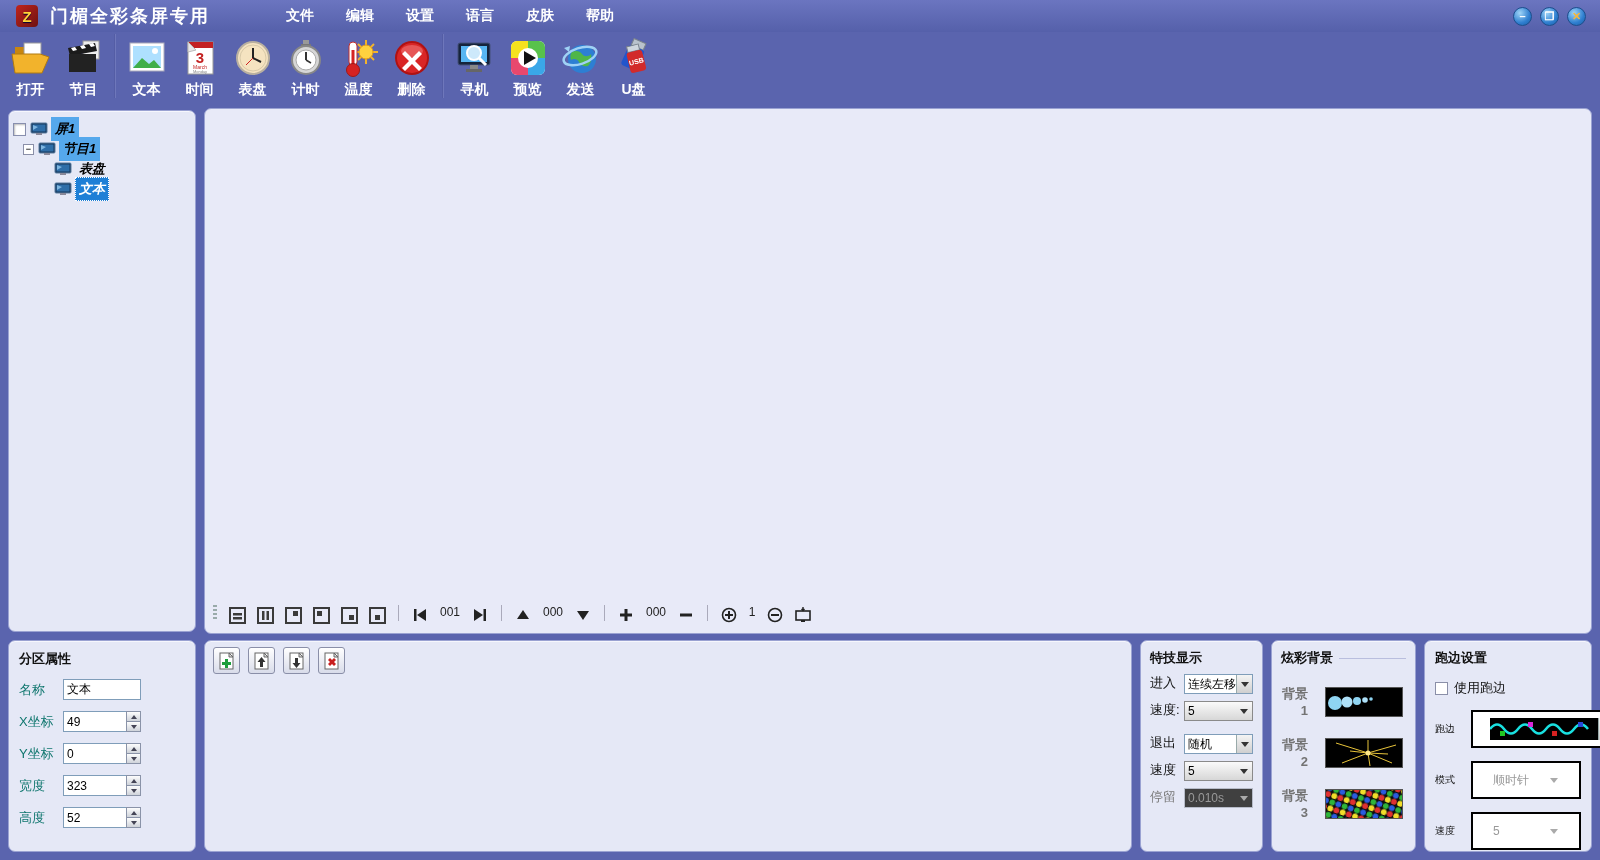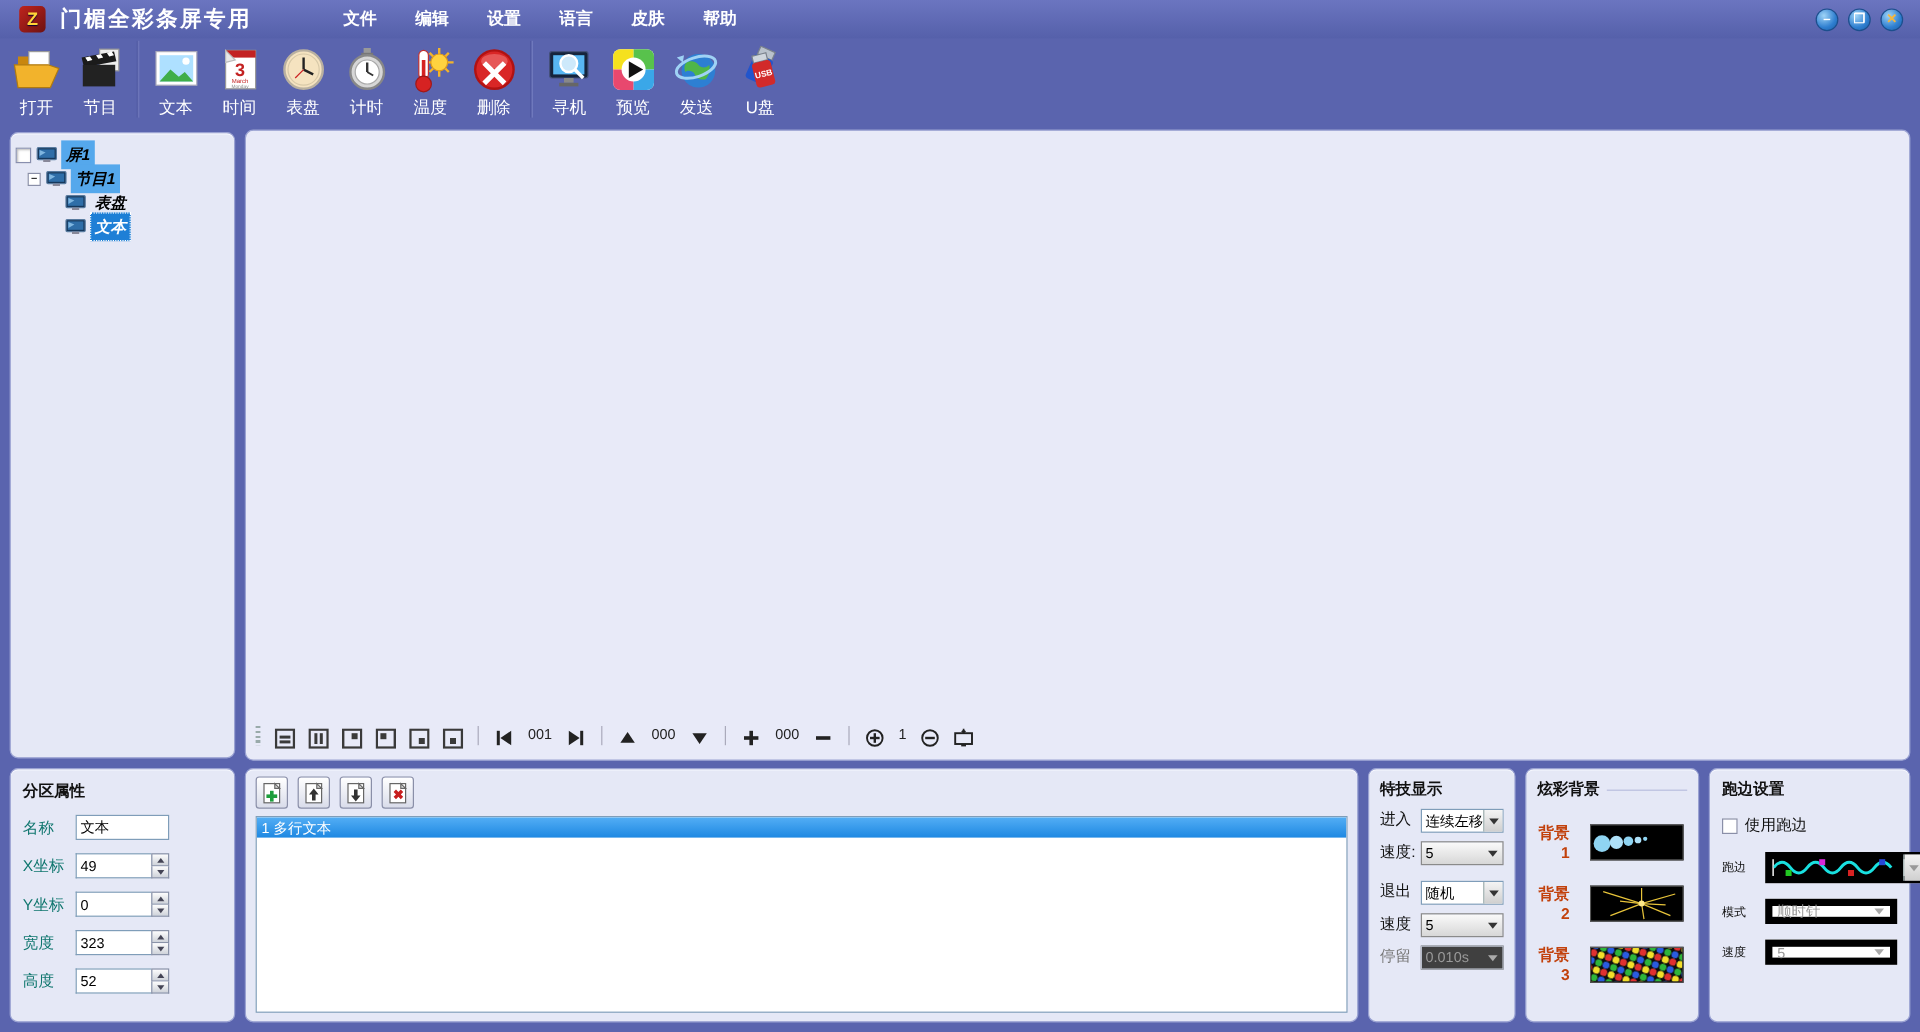--- a/index.html
+++ b/index.html
@@ -25,21 +25,21 @@
     border:1px solid #1c4f8d; color:#fff; font-size:11px; line-height:17px;
     text-align:center; font-weight:bold; }
   .win-btn.close { color:#f6b73c; }
 
   
   .toolbar { position:absolute; left:0; top:32px; width:1600px; height:74px;
     display:flex; align-items:flex-start; padding-left:4px; }
   .tb-item { width:53px; display:flex; flex-direction:column; align-items:center;
     padding-top:4px; cursor:default; }
   .tb-ico { height:44px; display:flex; align-items:center; justify-content:center; }
-  .tb-label { color:#fff; font-size:14px; font-weight:normal; margin-top:1px; }
+  .tb-label { color:#fff; font-size:14px; font-weight:bold; margin-top:1px; }
   .tb-sep { width:2px; height:64px; margin:2px 4px 0 4px;
     background:linear-gradient(90deg,#47509a,#7b84c6); }
 
   
   .panel { position:absolute; background:#e5e8f6; border-radius:7px;
     border:1px solid #9aa2d2; box-shadow:inset 0 1px 0 #f6f7fd; }
   .panel-title { font-size:13px; font-weight:bold; color:#111; }
 
   
   .tree-panel { left:8px; top:110px; width:188px; height:522px; padding:8px 4px; }
@@ -123,34 +123,34 @@
   .disabled .combo-val { color:#999; }
   .arrow-glyph { width:0; height:0; border-left:4px solid transparent;
     border-right:4px solid transparent; border-top:5px solid #333; }
   .disabled .arrow-glyph { border-top-color:#aaa; }
 
   
   .bg-panel { left:1271px; top:640px; width:145px; height:212px; padding:8px 9px; }
   .bg-title-row { display:flex; align-items:center; }
   .bg-title-row .rule { flex:1; height:1px; background:#b9bede; margin-left:6px; }
   .bg-row { display:flex; align-items:center; margin-top:18px; }
-  .bg-label { width:44px; font-size:13px; font-weight:bold; color:#c2410c;
+  .bg-label { width:44px; font-size:13px; font-weight:bold; color:#737373;
     text-align:right; padding-right:17px; }
   .bg-thumb { width:78px; height:30px; border:1px solid #555; background:#000; }
 
   
   .edge-panel { left:1424px; top:640px; width:168px; height:212px; padding:8px 10px; }
   .edge-check-row { display:flex; align-items:center; margin-top:12px; }
   .edge-checkbox { width:13px; height:13px; background:#fff; border:1px solid #8a8fa8;
     margin-right:6px; }
   .edge-check-label { font-size:13px; color:#111; }
   .edge-row { display:flex; align-items:center; margin-top:13px; }
   .edge-label { width:36px; font-size:10px; color:#111; flex:none; }
-  .edge-combo { flex:1; height:26px; border:6px solid #000000; background:#fff;
-    display:flex; align-items:center; padding:1px; }
+  .edge-combo { flex:1; height:26px; border:2px solid #000000; background:#fff;
+    display:flex; align-items:center; padding:17px; }
   .edge-combo.small { height:21px; }
   .mini { font-size:12px; }
 </style>
 </head>
 <body>
 
 <div class="titlebar">
   <div class="logo">Z</div>
   <div class="app-title">门楣全彩条屏专用</div>
   <div class="menubar">
@@ -575,23 +575,20 @@
           <path d="M9.5 17l-4-5H8V7h3v5h2.5z" fill="#333"></path>
         </svg>
       </div>
     <div class="doc-btn">
       <svg width="20" height="20">
           <rect x="3" y="2" width="13" height="16" fill="#fff" stroke="#666"></rect>
           <path d="M12 2l4 4h-4z" fill="#ddd" stroke="#666"></path>
           <path d="M6 9l2-2 2 2 2-2 2 2-2 2 2 2-2 2-2-2-2 2-2-2 2-2z" fill="#c81e1e"></path>
         </svg>
       </div>
-  </div>
-  <div class="list-box">
-    <div class="list-row-sel">1 多行文本</div>
   </div>
 </div>
 
 <div class="panel fx-panel">
   <div class="panel-title">特技显示</div>
   <div class="fx-row">
     <span class="fx-label">进入</span>
     <span class="combo">
       <span class="combo-val">连续左移</span>
       <span class="combo-arrow">

